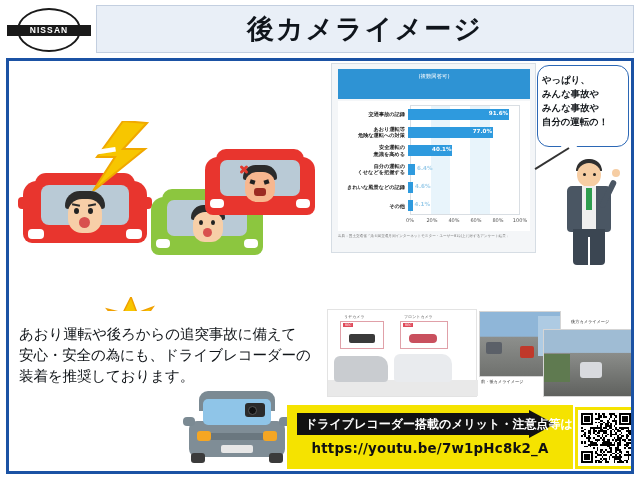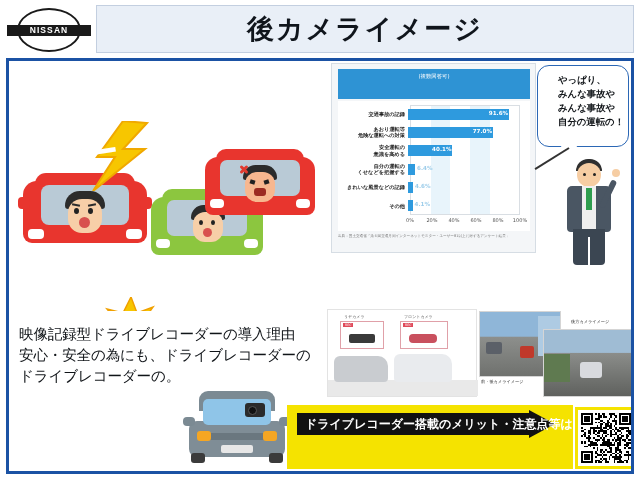--- a/index.html
+++ b/index.html
@@ -122,21 +122,21 @@
   .row .val.out{color:#9dcdea;}
   .xaxis{position:absolute;left:72px;top:116px;width:110px;height:10px;}
   .xaxis span{position:absolute;font-size:5px;color:#555;transform:translateX(-50%);
       font-family:"DejaVu Sans",sans-serif;}
   .src{position:absolute;left:6px;top:170px;width:196px;font-size:3.6px;color:#777;
       line-height:5px;font-family:"DejaVu Sans",sans-serif;}
 
   
   .bubble{position:absolute;left:528px;top:4px;width:92px;height:82px;
      border:1.6px solid #2b67b5;border-radius:12px;background:#fff;box-sizing:border-box;
-     padding:7px 6px 0 20px;}
+     padding:7px 6px 0 4px;}
   .bubble .bl{font-size:9.4px;line-height:14px;color:#101418;font-weight:700;
      font-family:"DejaVu Sans",sans-serif;white-space:nowrap;}
   .bubble .tail{position:absolute;left:22px;bottom:-11px;width:0;height:0;
      border-left:9px solid transparent;border-right:9px solid transparent;
      border-top:12px solid #fff;}
   .bubble .tail-b{position:absolute;left:21px;bottom:-13px;width:0;height:0;
      border-left:10px solid transparent;border-right:10px solid transparent;
      border-top:13px solid #2b67b5;z-index:-1;}
 
   
@@ -411,23 +411,23 @@
       <div class="legsplit"></div>
       <div class="arm"></div>
       <div class="hand"></div>
     </div>
     <div class="pointer"></div>
 
     <div class="blue-head">
     </div>
 
     <div class="bodytext">
-      <div>映像記録型ドライブレコーダーの導入理由</div>
+      <div>あおり運転や後ろからの追突事故に備えて</div>
       <div>安心・安全の為にも、ドライブレコーダーの</div>
-      <div>ドライブレコーダーの。</div>
+      <div>装着を推奨しております。</div>
     </div>
 
     <div class="bottomcar">
       <div class="bc-roof"></div>
       <div class="bc-body"></div>
       <div class="bc-glass"></div>
       <div class="bc-cam">
           <i></i>
         </div>
       <div class="bc-grille"></div>
@@ -473,20 +473,21 @@
       </div>
       <div class="ph-cap" style="left:244px;top:10px;">後方カメライメージ</div>
     </div>
 
     <div class="banner">
       <div class="arrow-row">
         <div class="arrow-black"></div>
         <div class="arrow-tip"></div>
         <div class="atext">ドライブレコーダー搭載のメリット・注意点等は</div>
       </div>
+      <div class="url">https://youtu.be/7w1pHc8k2_A</div>
     </div>
 
     <div class="qr-wrap">
       <svg class="qr" viewBox="0 0 29 29" shape-rendering="crispEdges">
         <rect width="29" height="29" fill="#fff"></rect>
         <g fill="#000" id="qr-cells">
             <rect x="0" y="0" width="1" height="1"></rect>
             <rect x="1" y="0" width="1" height="1"></rect>
             <rect x="2" y="0" width="1" height="1"></rect>
             <rect x="3" y="0" width="1" height="1"></rect>

